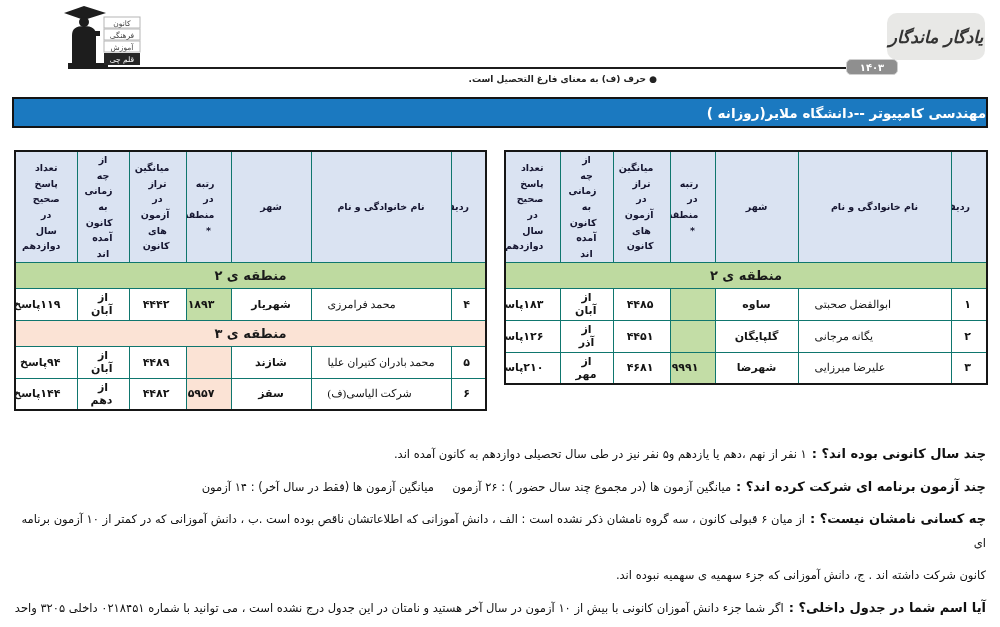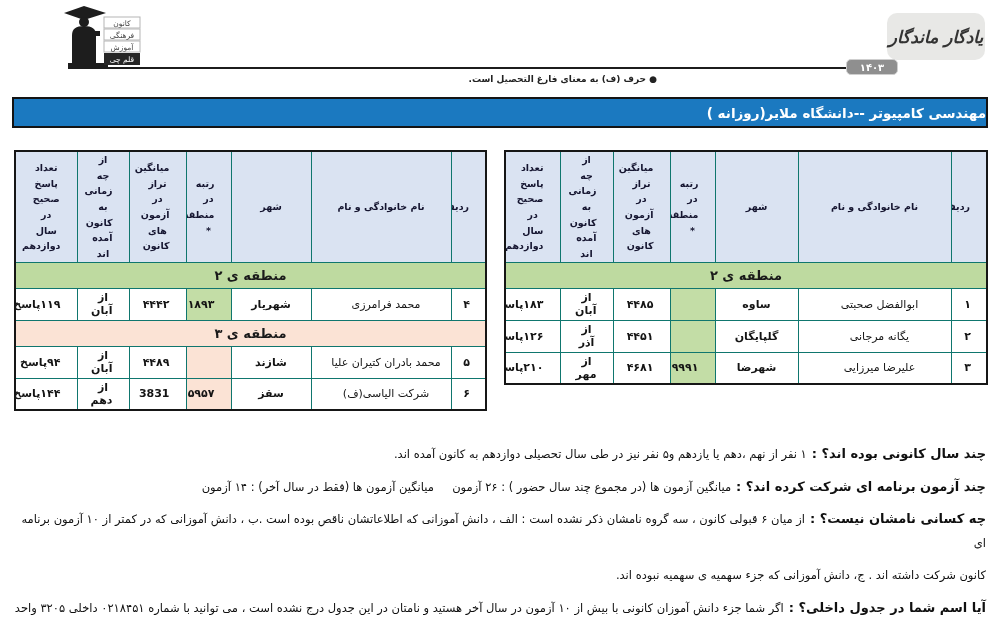--- a/index.html
+++ b/index.html
@@ -79,21 +79,21 @@
     background: #dae3f2;
     font-size: 9.5px; font-weight: bold; color: #151530;
     height: 59px; line-height: 1.65;
   }
   .results tr.data-row { height: 32px; font-size: 11px; }
   .results td.band {
     height: 26px; font-size: 13px; font-weight: bold; color: #1a1a1a; margin-top: 8px;
   }
   .band-green { background: #bedaa0; }
   .band-peach { background: #fbe3d5; }
-  td.c-name { text-align: center; padding-right: 6px; font-size: 11px; }
+  td.c-name { text-align: left; padding-right: 6px; font-size: 11px; font-family: Liberation Serif, serif; }
   td.c-no, td.c-city, td.c-rank, td.c-avg, td.c-since, td.c-ans { font-weight: bold; }
   td.zone-green { background: #c3dda6; }
   td.zone-peach { background: #fbe3d5; }
 
   
   .notes {
     position: absolute; right: 14px; left: 14px; top: 441px;
     direction: rtl; text-align: right; color: #101010;
   }
   .note { margin-bottom: 9.5px; line-height: 1.45; }
@@ -235,21 +235,21 @@
       <td class="c-rank zone-peach"></td>
       <td class="c-avg">۴۴۸۹</td>
       <td class="c-since">از آبان</td>
       <td class="c-ans">۹۴پاسخ</td>
     </tr>
     <tr class="data-row">
       <td class="c-no">۶</td>
       <td class="c-name">شرکت الیاسی(ف)</td>
       <td class="c-city">سقز</td>
       <td class="c-rank zone-peach">۵۹۵۷</td>
-      <td class="c-avg">3831</td>
+      <td class="c-avg">۴۴۸۲</td>
       <td class="c-since">از دهم</td>
       <td class="c-ans">۱۴۴پاسخ</td>
     </tr>
   </tbody>
     </table>
 
   <div class="notes">
     <div class="note">
       <span class="note-label">چند سال کانونی بوده اند؟ :</span><span class="note-text">۱ نفر از نهم ،دهم یا یازدهم و۵ نفر نیز در طی سال تحصیلی دوازدهم به کانون آمده اند.</span>
     </div>

